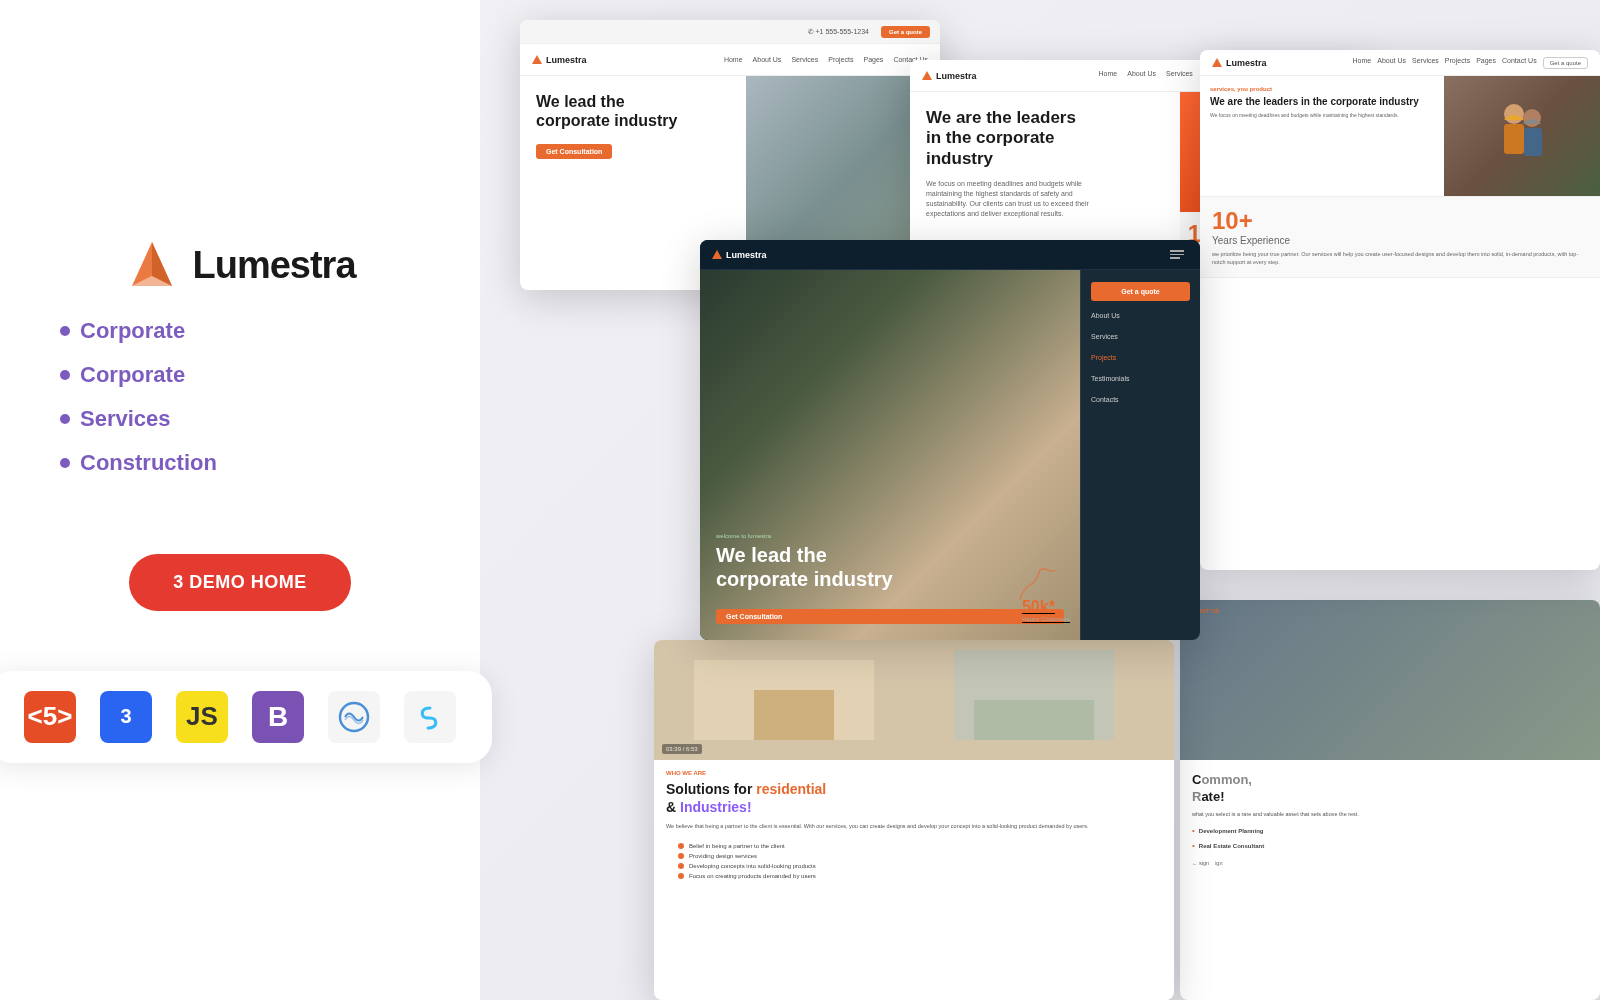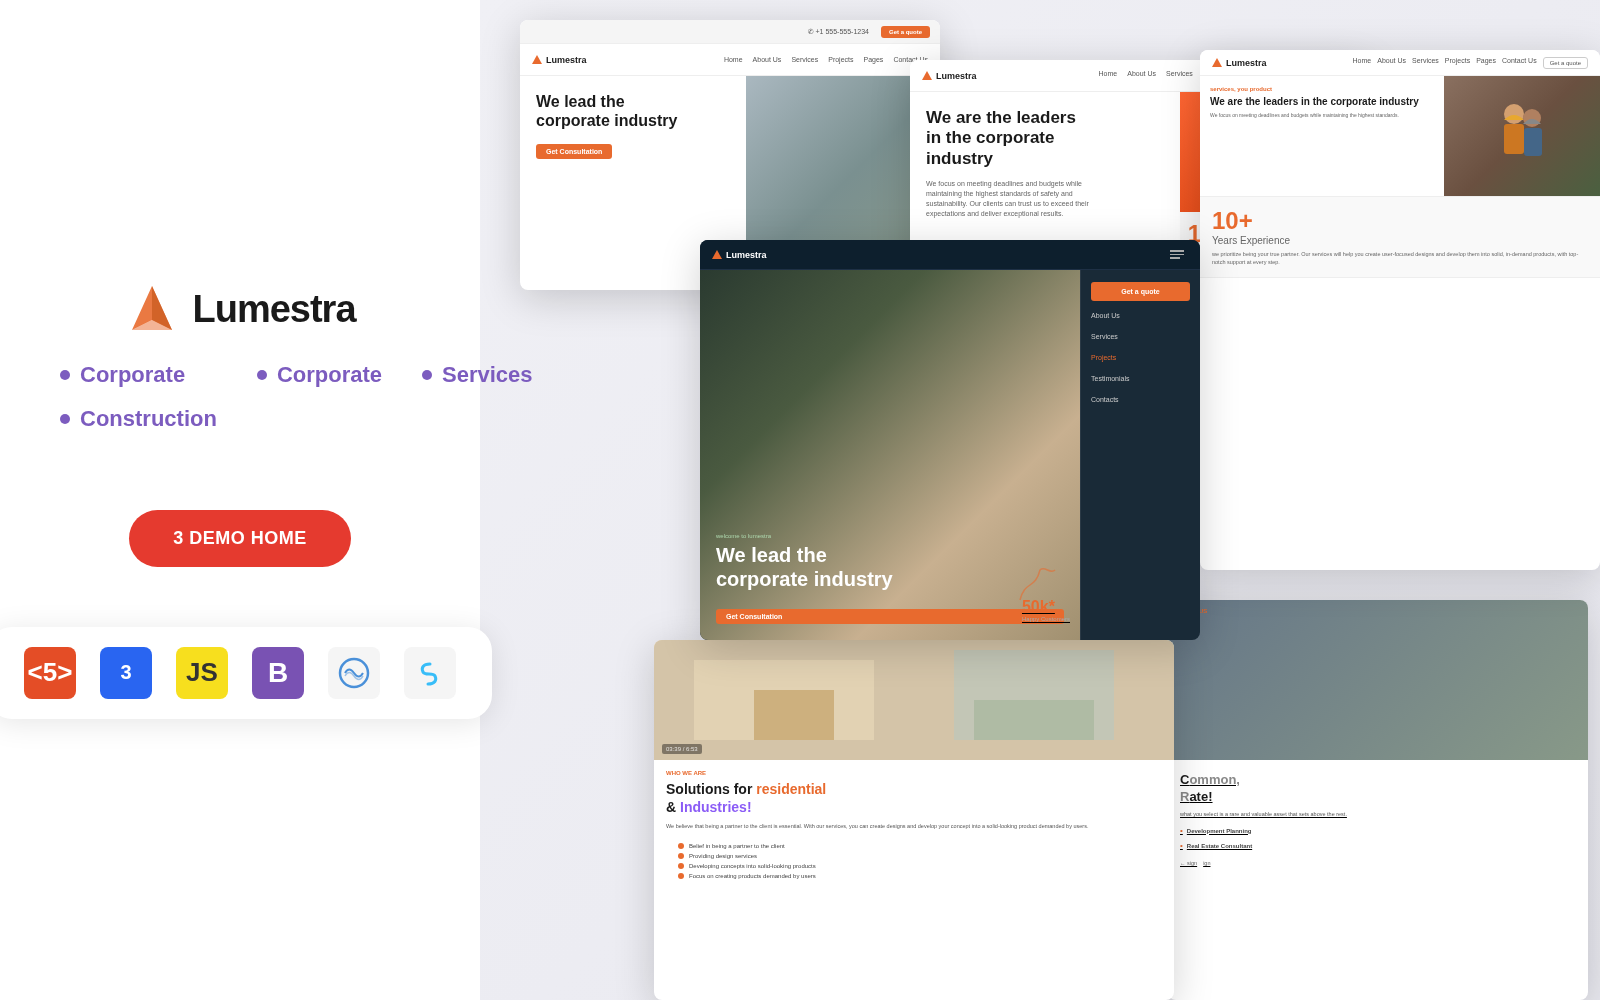--- a/index.html
+++ b/index.html
@@ -50,21 +50,21 @@
       font-size: 28px;
       font-weight: 700;
       color: #1a1a1a;
       text-align: center;
       line-height: 1.3;
       margin-bottom: 50px;
     }
 
     .features-grid {
       display: grid;
-      grid-template-columns: 1fr 1fr 1fr;
+      grid-template-columns: 1fr;
       gap: 18px 40px;
       margin-bottom: 78px;
       width: 100%;
       padding: 0 20px;
     }
 
     .feature-item {
       display: flex;
       align-items: center;
       gap: 10px;
@@ -184,26 +184,25 @@
       width: 520px;
       height: 360px;
       background: #fff;
       z-index: 2;
       margin-left: 14px;
     }
 
     
     .mockup-bottom-right {
       bottom: 0px;
-      right: 12px;
+      right: 0;
       width: 420px;
       height: 400px;
       background: #fff;
       z-index: 1;
-      text-decoration: underline;
     }
 
     
     .mock-nav {
       height: 32px;
       background: #fff;
       border-bottom: 1px solid #eee;
       display: flex;
       align-items: center;
       padding: 0 12px;

